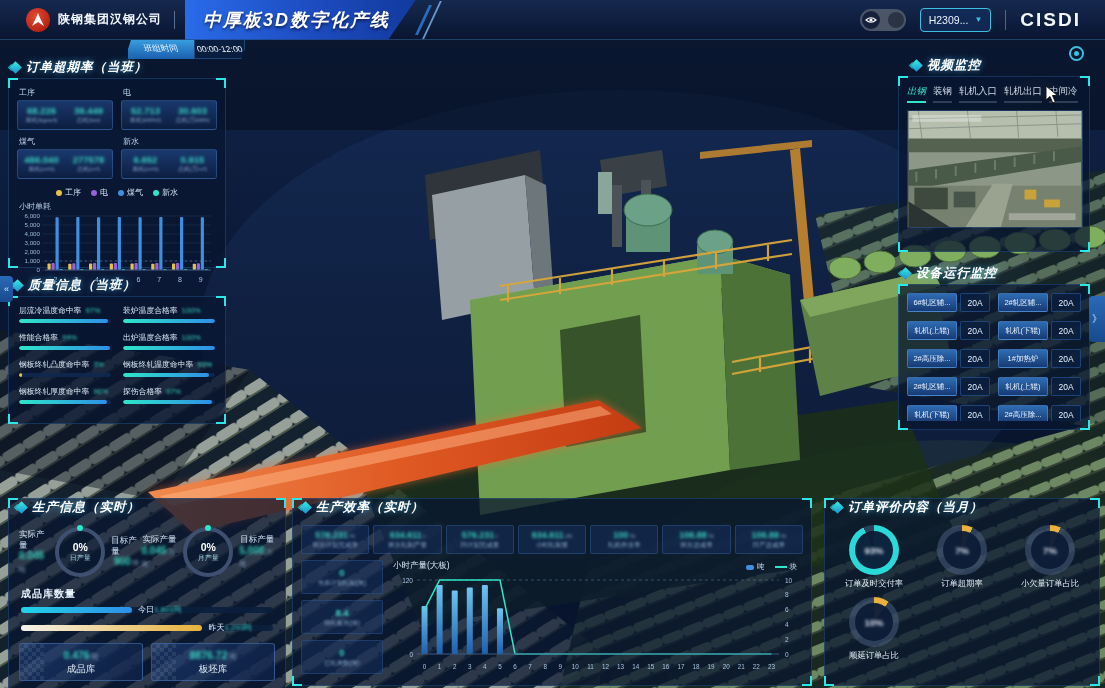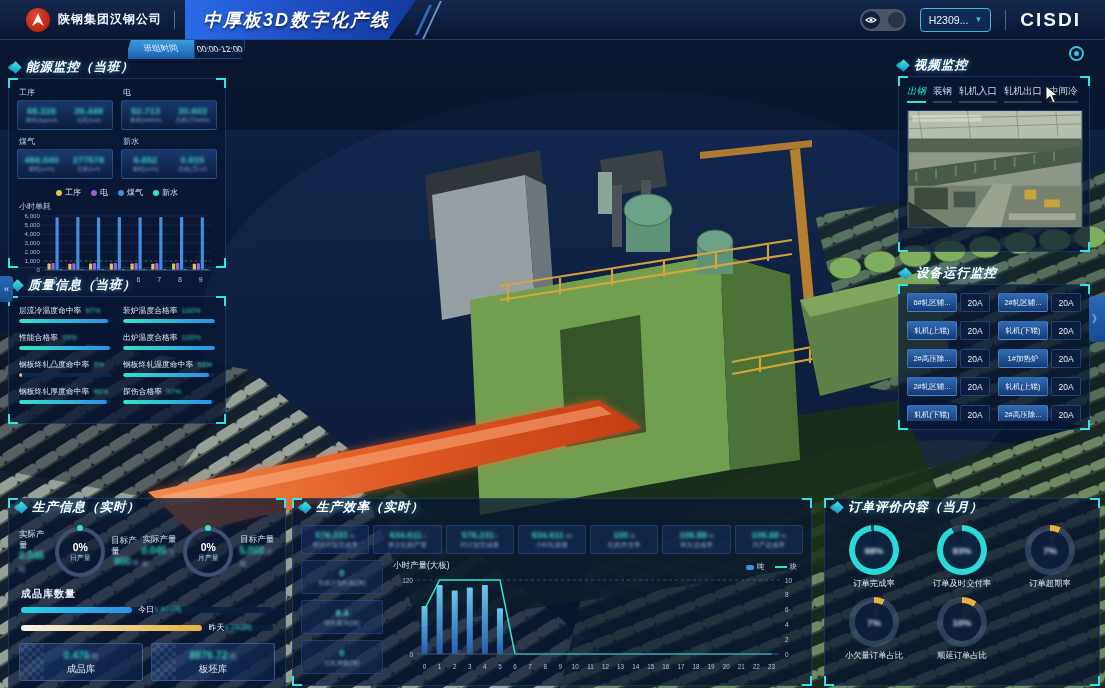--- a/index.html
+++ b/index.html
@@ -342,21 +342,21 @@
           <span class="lr-val">
             <span>00:00-12:00</span>
           </span>
         </div>
       </div>
   </div>
 
   <section class="panel cornered p-energy">
     <div class="ph hdr-out">
       <span class="dia"></span>
-      <span class="pt">能源监控（当班）</span>
+      <span class="pt">订单超期率（当班）</span>
     </div>
     <div class="ec-grid">
         <div class="ec">
           <div class="ec-name">工序</div>
           <div class="ec-box">
             <div class="ec-col">
               <b class="blur2">68.226</b>
               <span class="blur1">单耗(kgce/t)</span>
             </div>
             <div class="ec-col">
@@ -761,28 +761,20 @@
     </section>
 
   <section class="panel cornered p-orders">
     <div class="ph" style="position:absolute;top:-2px;left:8px;">
       <span class="dia"></span>
       <span class="pt">订单评价内容（当月）</span>
     </div>
     <div style="height:18px;"></div>
     <div class="gauge-grid">
         <div class="gunit">
-          <div class="gauge" style="background: conic-gradient(rgb(43, 217, 217) 352.8deg, rgba(78, 98, 132, 0.5) 352.8deg);">
-            <div class="gauge-hole">
-              <div class="gauge-val blur2">98%</div>
-            </div>
-          </div>
-          <div class="gauge-lab">订单完成率</div>
-        </div>
-        <div class="gunit">
           <div class="gauge" style="background: conic-gradient(rgb(43, 217, 217) 334.8deg, rgba(78, 98, 132, 0.5) 334.8deg);">
             <div class="gauge-hole">
               <div class="gauge-val blur2">93%</div>
             </div>
           </div>
           <div class="gauge-lab">订单及时交付率</div>
         </div>
         <div class="gunit">
           <div class="gauge" style="background: conic-gradient(rgb(232, 178, 60) 25.2deg, rgba(78, 98, 132, 0.5) 25.2deg);">
             <div class="gauge-hole">
@@ -808,21 +800,21 @@
           <div class="gauge-lab">顺延订单占比</div>
         </div>
       </div>
   <i class="corner tl"></i>
       <i class="corner tr"></i>
       <i class="corner bl"></i>
       <i class="corner br"></i>
     </section>
 
   <section class="panel cornered p-video">
-    <div class="ph hdr-out" style="position:absolute;top:-22px;left:0;text-align:right;">
+    <div class="ph hdr-out" style="position:absolute;top:-22px;left:13px;text-align:right;">
       <span class="dia"></span>
       <span class="pt">视频监控</span>
     </div>
     <div class="vtabs">
         <div class="vtab active">出钢</div>
         <div class="vtab">装钢</div>
         <div class="vtab">轧机入口</div>
         <div class="vtab">轧机出口</div>
         <div class="vtab">中间冷</div>
         <div class="vtab">电加热</div>

